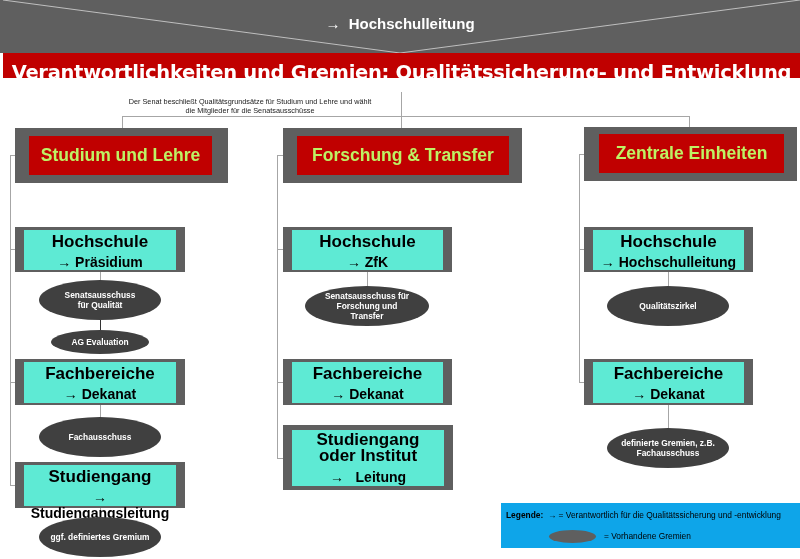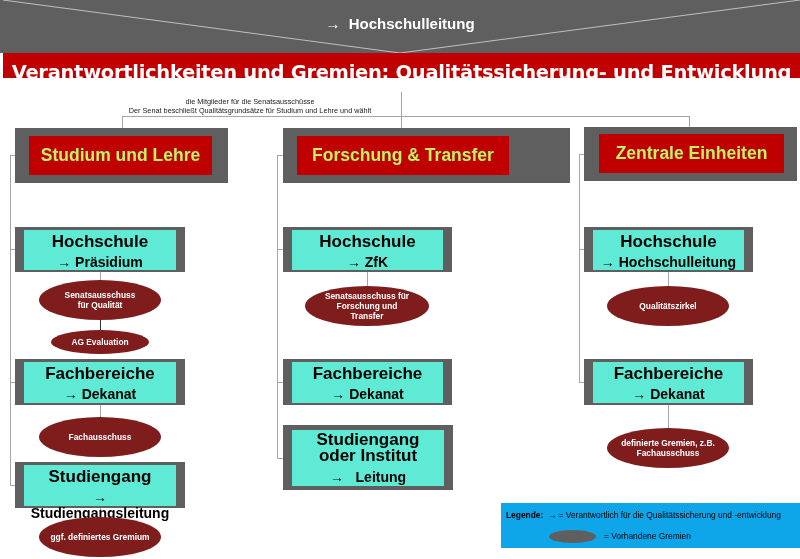--- a/index.html
+++ b/index.html
@@ -16,21 +16,21 @@
   .senate-note { left:80px; top:97px; width:340px; text-align:center; font-size:7.3px; line-height:9px; color:#222; }
   .line { position:absolute; background:#a6a6a6; }
   .col-head { position:absolute; background:#5f5f5f; }
   .col-head .red { position:absolute; background:#c00000; color:#bef264; font-weight:bold;
                    text-align:center; display:flex; align-items:center; justify-content:center; }
   .box { position:absolute; background:#5f5f5f; }
   .box .inner { position:absolute; top:3px; bottom:2px; left:9px; right:9px; background:#5eead4;
                 text-align:center; }
   .box .t { font-weight:bold; font-size:17px; color:#000; margin-top:2px; line-height:20px; }
   .box .s { font-weight:bold; font-size:14px; color:#000; margin-top:2px; }
-  .ell { position:absolute; background:#7f1d1d; border-radius:50%; color:#fff; font-weight:bold;
+  .ell { position:absolute; background:#404040; border-radius:50%; color:#fff; font-weight:bold;
          font-size:8.4px; text-align:center; display:flex; align-items:center; justify-content:center;
          line-height:10px; }
   .legend { left:501px; top:503px; width:299px; height:45px; background:#0ea5e9; font-size:8.4px; color:#000; }
   .legend .row1 { position:absolute; left:5px; top:7px; white-space:nowrap; }
   .legend .row1 b { font-weight:bold; }
   .legend .leg-ell { position:absolute; left:48px; top:27px; width:47px; height:13px; border-radius:50%; background:#5f5f5f; }
   .legend .row2 { position:absolute; left:103px; top:28px; }
 </style>
 </head>
 <body>
@@ -42,22 +42,22 @@
   </svg>
   <div class="banner-label">
     <span>→</span>&nbsp;
     <span>Hochschulleitung</span>
   </div>
 </div>
 
 <div class="abs title-band">Verantwortlichkeiten und Gremien: Qualitätssicherung- und Entwicklung</div>
 
 <div class="abs senate-note">
+  <div>Der Senat beschließt Qualitätsgrundsätze für Studium und Lehre und wählt</div>
   <div>die Mitglieder für die Senatsausschüsse</div>
-  <div>Der Senat beschließt Qualitätsgrundsätze für Studium und Lehre und wählt</div>
 </div>
 
 <div class="line" style="left:401px; top:92px; width:1px; height:36px;"></div>
 <div class="line" style="left:122px; top:116px; width:568px; height:1px;"></div>
 <div class="line" style="left:122px; top:116px; width:1px; height:12px;"></div>
 <div class="line" style="left:689px; top:116px; width:1px; height:11px;"></div>
 
 <div class="line" style="left:10px; top:155px; width:1px; height:330px;"></div>
 <div class="line" style="left:10px; top:155px; width:5px; height:1px;"></div>
 <div class="line" style="left:10px; top:249px; width:5px; height:1px;"></div>
@@ -79,21 +79,21 @@
 <div class="line" style="left:100px; top:320px; width:1px; height:10px; background:#333;"></div>
 <div class="line" style="left:100px; top:405px; width:1px; height:12px;"></div>
 <div class="line" style="left:100px; top:508px; width:1px; height:9px;"></div>
 <div class="line" style="left:367px; top:272px; width:1px; height:14px;"></div>
 <div class="line" style="left:668px; top:272px; width:1px; height:14px;"></div>
 <div class="line" style="left:668px; top:405px; width:1px; height:23px;"></div>
 
 <div class="col-head" style="left:15px; top:128px; width:213px; height:55px;">
   <div class="red" style="left:14px; top:8px; width:183px; height:39px; font-size:17.5px;">Studium und Lehre</div>
 </div>
-<div class="col-head" style="left:283px; top:128px; width:239px; height:55px;padding-left:48px;">
+<div class="col-head" style="left:283px; top:128px; width:239px; height:55px;">
   <div class="red" style="left:14px; top:8px; width:212px; height:39px; font-size:17.5px;">Forschung &amp; Transfer</div>
 </div>
 <div class="col-head" style="left:584px; top:127px; width:213px; height:54px;">
   <div class="red" style="left:15px; top:7px; width:185px; height:39px; font-size:17.5px;">Zentrale Einheiten</div>
 </div>
 
 <div class="box" style="left:15px; top:227px; width:170px; height:45px;">
   <div class="inner">
     <div class="t">Hochschule</div>
     <div class="s">→ Präsidium</div>

